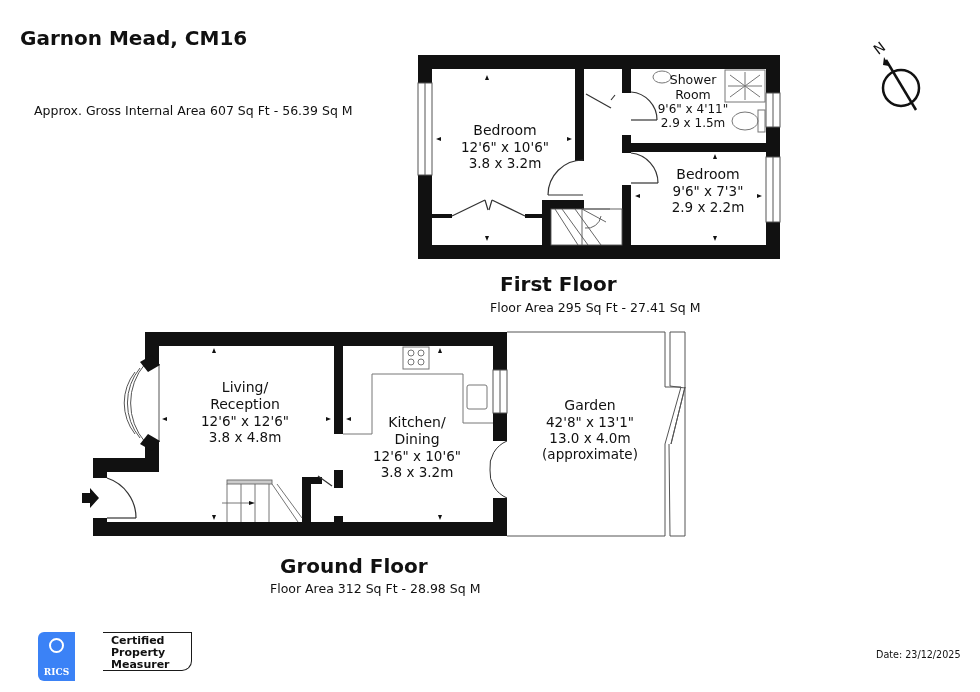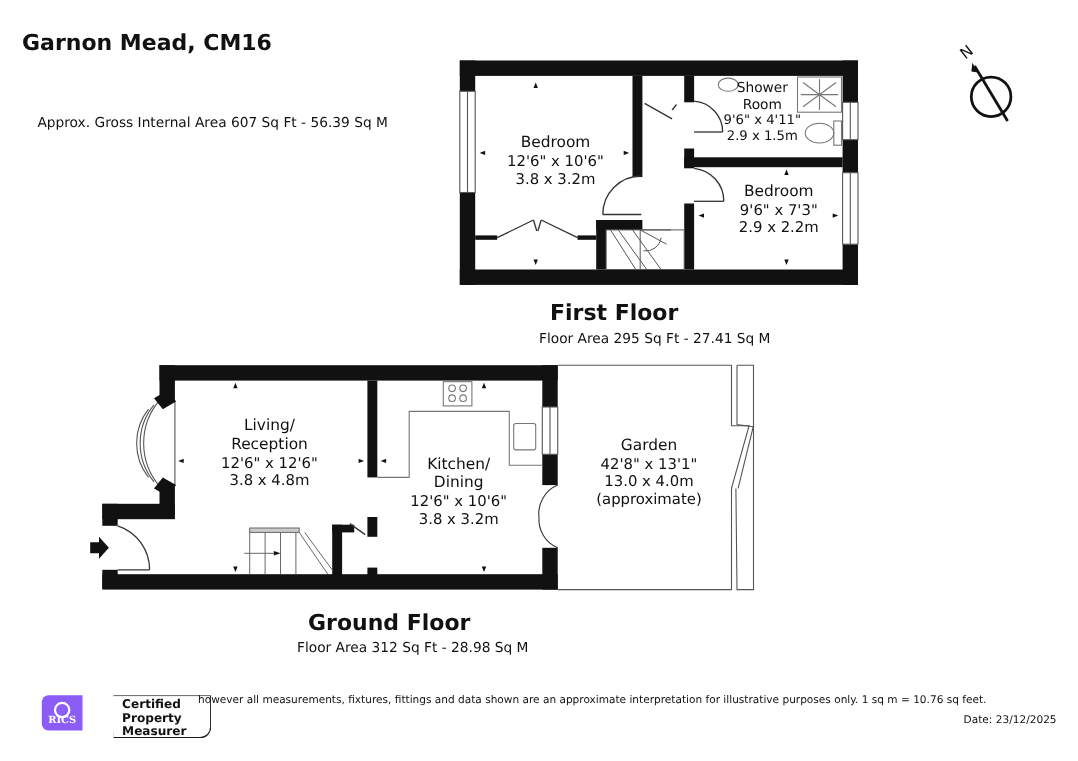--- a/index.html
+++ b/index.html
@@ -9,21 +9,21 @@
   #subtitle{left:34px;top:59px;font-size:12.5px;white-space:nowrap;margin-top:44px;}
   svg#plan{position:absolute;left:0;top:0;}
   .room-label{position:absolute;text-align:center;line-height:1.2;white-space:nowrap;}
   .room-name{font-size:14px;}
   .room-dim{font-size:13.5px;}
   .small .room-name{font-size:12.5px;}
   .small .room-dim{font-size:12px;}
   .floor-title{position:absolute;font-size:20px;font-weight:600;white-space:nowrap;text-align:left;}
   .floor-area{position:absolute;font-size:12.5px;white-space:nowrap;}
   #rics{left:38px;top:632px;width:128px;height:41px;}
-  .rics-left{position:absolute;left:0;top:0;width:37px;height:32px;background:#8b5cf6;color:#fff;border-radius:6px 0 0 6px;}
+  .rics-left{position:absolute;left:0;top:0;width:37px;height:49px;background:#3b82f6;color:#fff;border-radius:6px 0 0 6px;}
   .rics-left .txt{position:absolute;left:0;right:0;bottom:4px;text-align:center;font-size:9px;font-weight:700;font-family:"DejaVu Serif",serif;}
   .rics-left .lion{position:absolute;left:11px;top:6px;width:15px;height:15px;border-radius:50%;border:2px solid #fff;box-sizing:border-box;}
   .rics-right{position:absolute;left:37px;top:0;width:89px;height:39px;border:1px solid #1a1a1a;border-left:none;border-radius:0 0 10px 0;padding-left:8px;box-sizing:border-box;font-size:11px;font-weight:700;line-height:12px;padding-top:2px;margin-left:28px;}
   #disclaimer{left:180px;top:631px;font-size:9.6px;line-height:11px;width:780px;}
   #date{left:876px;top:649px;font-size:9.6px;white-space:nowrap;}
   #north-label{left:874px;top:40px;font-size:14px;transform:rotate(-38deg);}
 </style>
 </head>
 <body>
 
@@ -281,15 +281,14 @@
     <div class="txt">RICS</div>
   </div>
   <div class="rics-right">
     <div>Certified</div>
     <div>Property</div>
     <div>Measurer</div>
   </div>
 </div>
 
 <div id="disclaimer" class="abs">
-  <div>however all measurements, fixtures, fittings and data shown are an approximate interpretation for illustrative purposes only. 1 sq m = 10.76 sq feet.</div>
 </div>
 <div id="date" class="abs">Date: 23/12/2025</div>
 
 </body></html>

